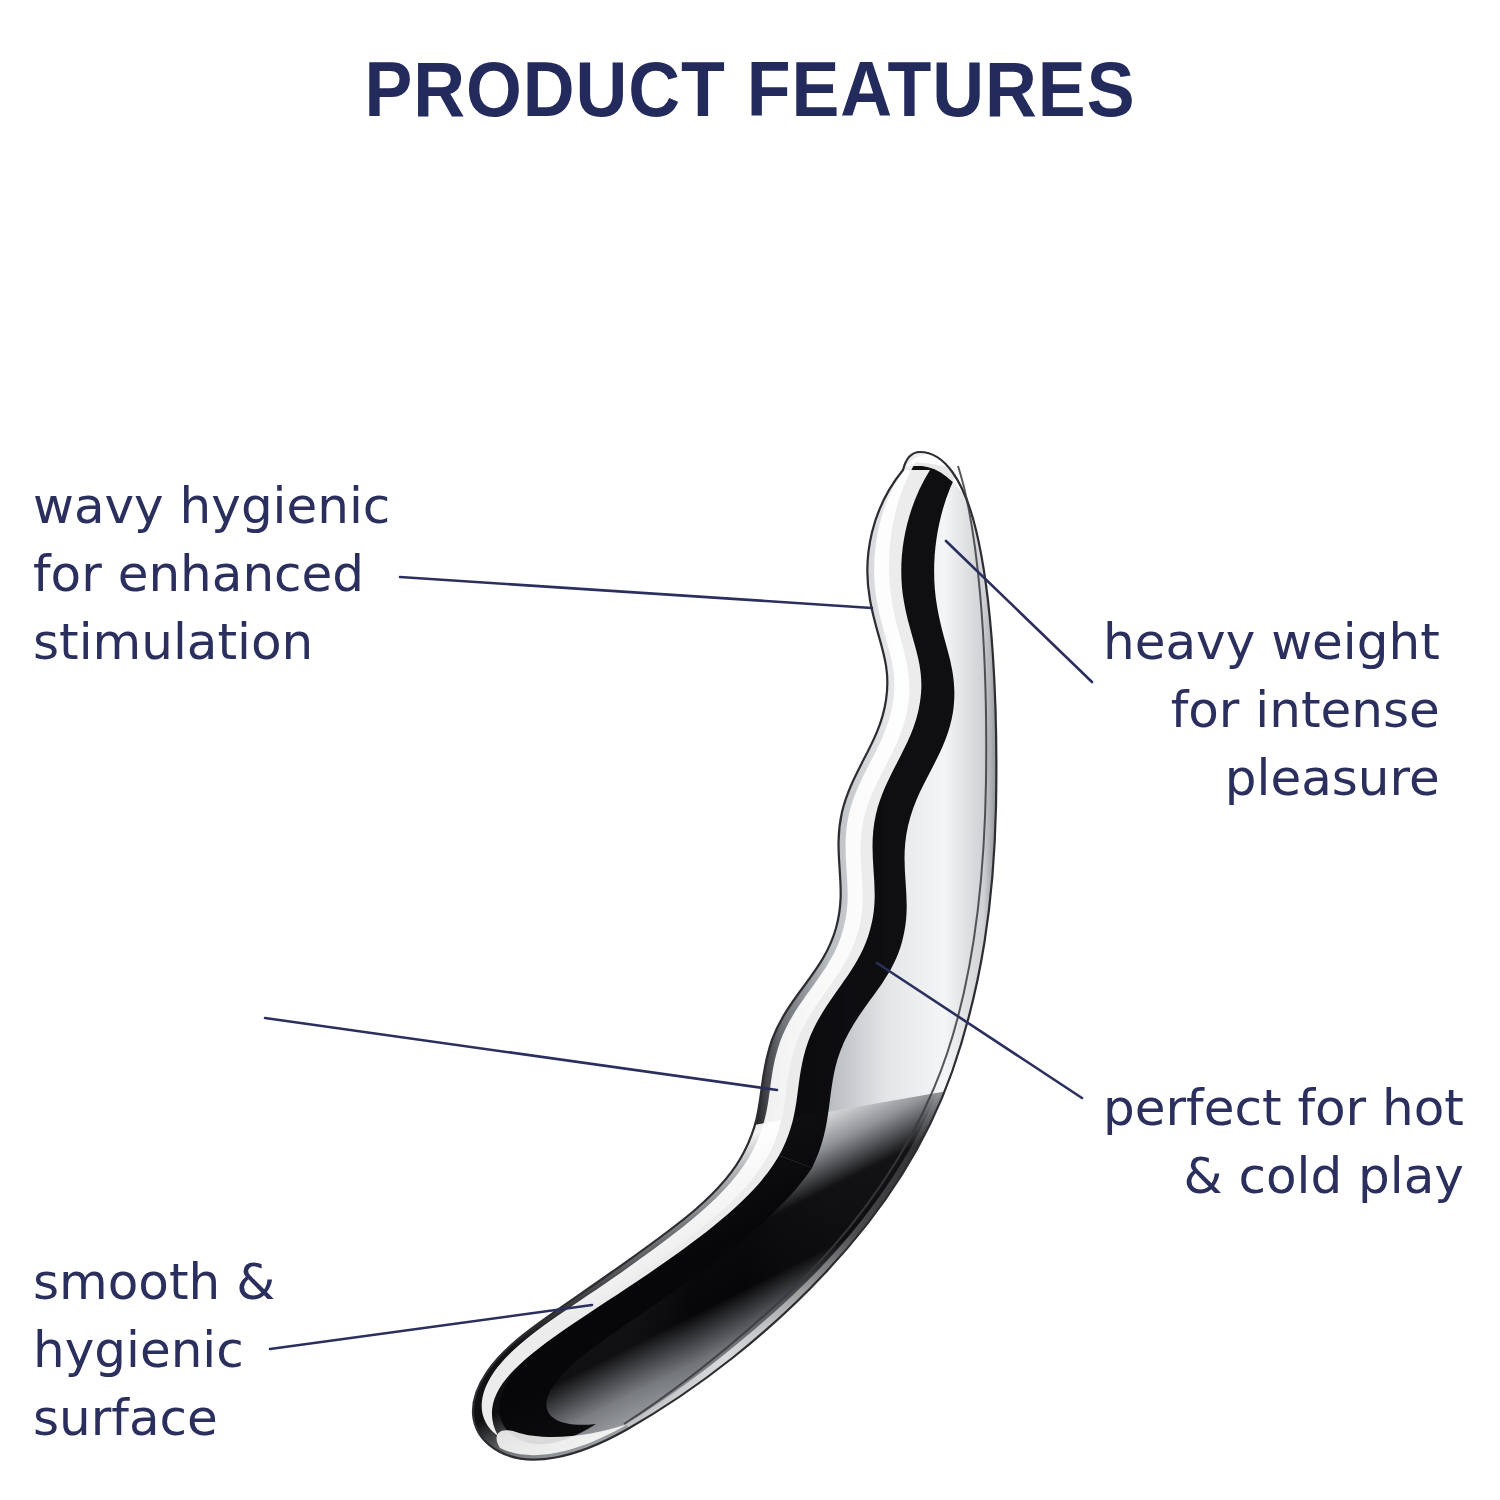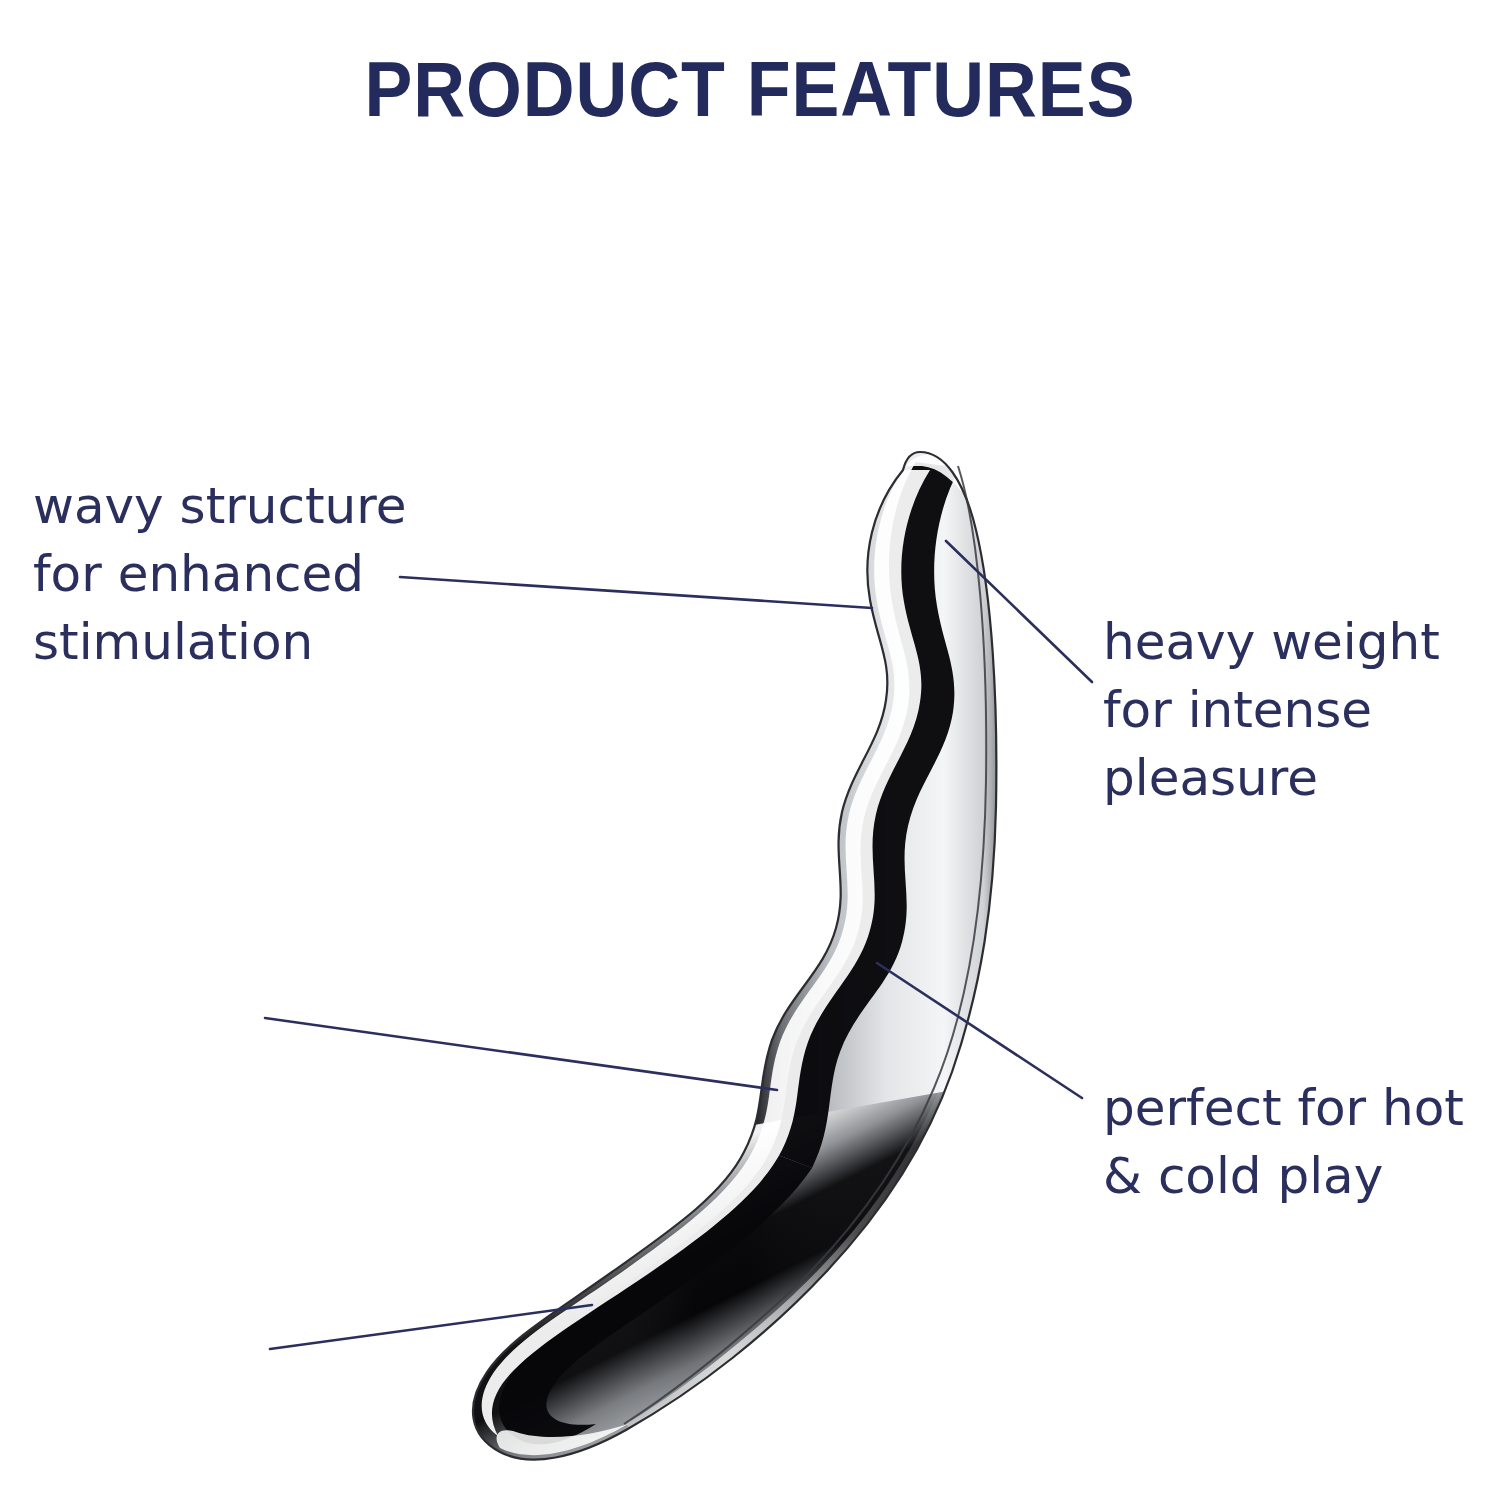--- a/index.html
+++ b/index.html
@@ -42,21 +42,21 @@
   .label {
     position: absolute;
     color: #2b2f5e;
     font-family: "DejaVu Sans", sans-serif;
     font-weight: 400;
     font-size: 50px;
     line-height: 68px;
     letter-spacing: 0px;
     white-space: pre-line;
   }
-  .label.right { text-align: left; }
+  .label.right { text-align: right; }
 
   #label-wavy      { left: 33px;   top: 472px; }
   #label-durable   { left: 33px;   top: 910px; }
   #label-smooth    { left: 33px;   top: 1248px; }
   #label-heavy     { left: 1103px; top: 608px; }
   #label-hotcold   { left: 1103px; top: 1034px; margin-top: 40px; }
 
   
   #stage {
     position: absolute;
@@ -287,26 +287,29 @@
       <g stroke="#2b2f5e" stroke-width="2.6" stroke-linecap="round" fill="none">
         <line x1="400" y1="577" x2="872" y2="608"></line>
         <line x1="946" y1="541" x2="1092" y2="682"></line>
         <line x1="265" y1="1018" x2="777" y2="1090"></line>
         <line x1="877" y1="963" x2="1082" y2="1098"></line>
         <line x1="270" y1="1349" x2="592" y2="1305"></line>
       </g>
     </svg>
   </div>
 
-  <div class="label" id="label-wavy">wavy structure
+  <div class="label" id="label-wavy">wavy hygienic
 for enhanced
 stimulation</div>
 
   <div class="label right" id="label-heavy">heavy weight
 for intense
 pleasure</div>
 
 
   <div class="label right" id="label-hotcold">perfect for hot
 &amp; cold play</div>
 
+  <div class="label" id="label-smooth">smooth &amp;
+hygienic
+surface</div>
 
 </div>
 
 </body></html>

